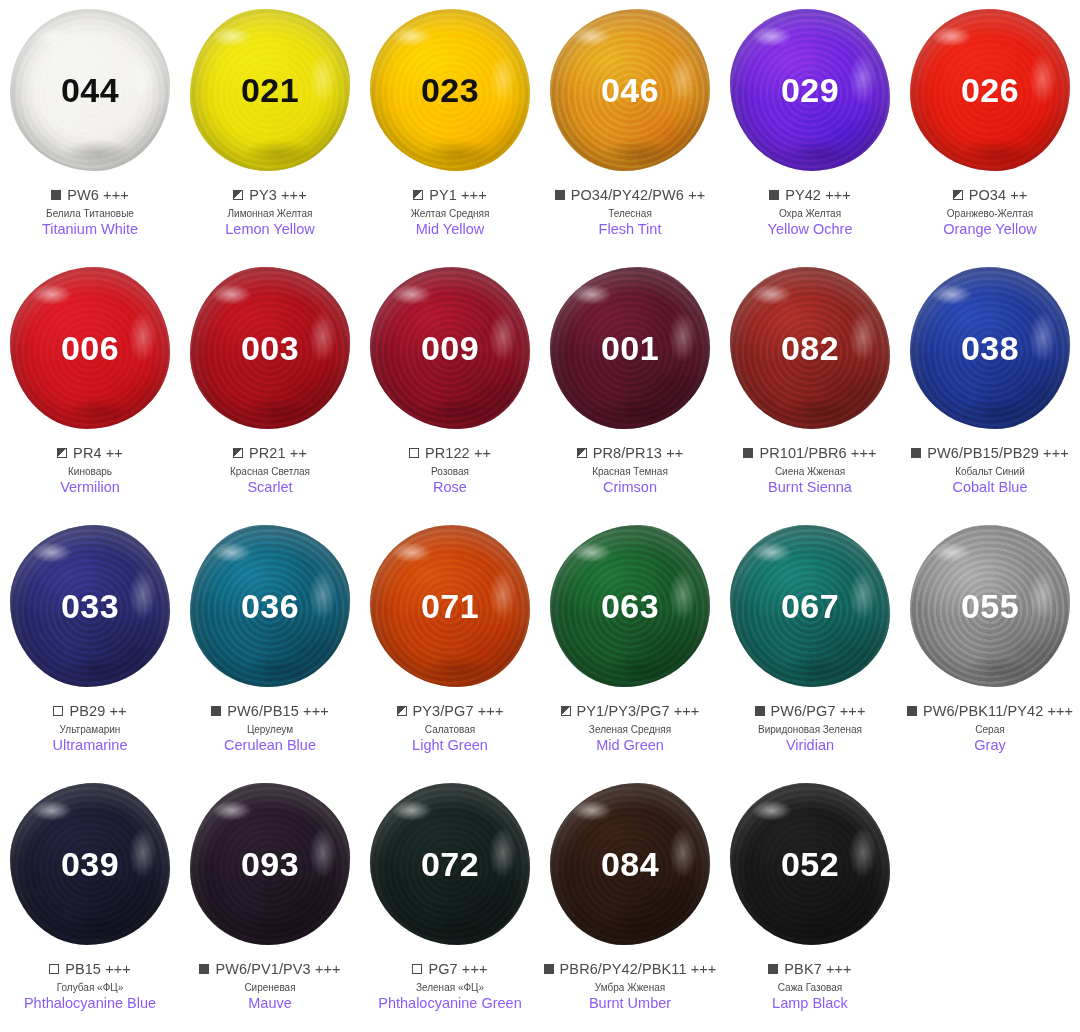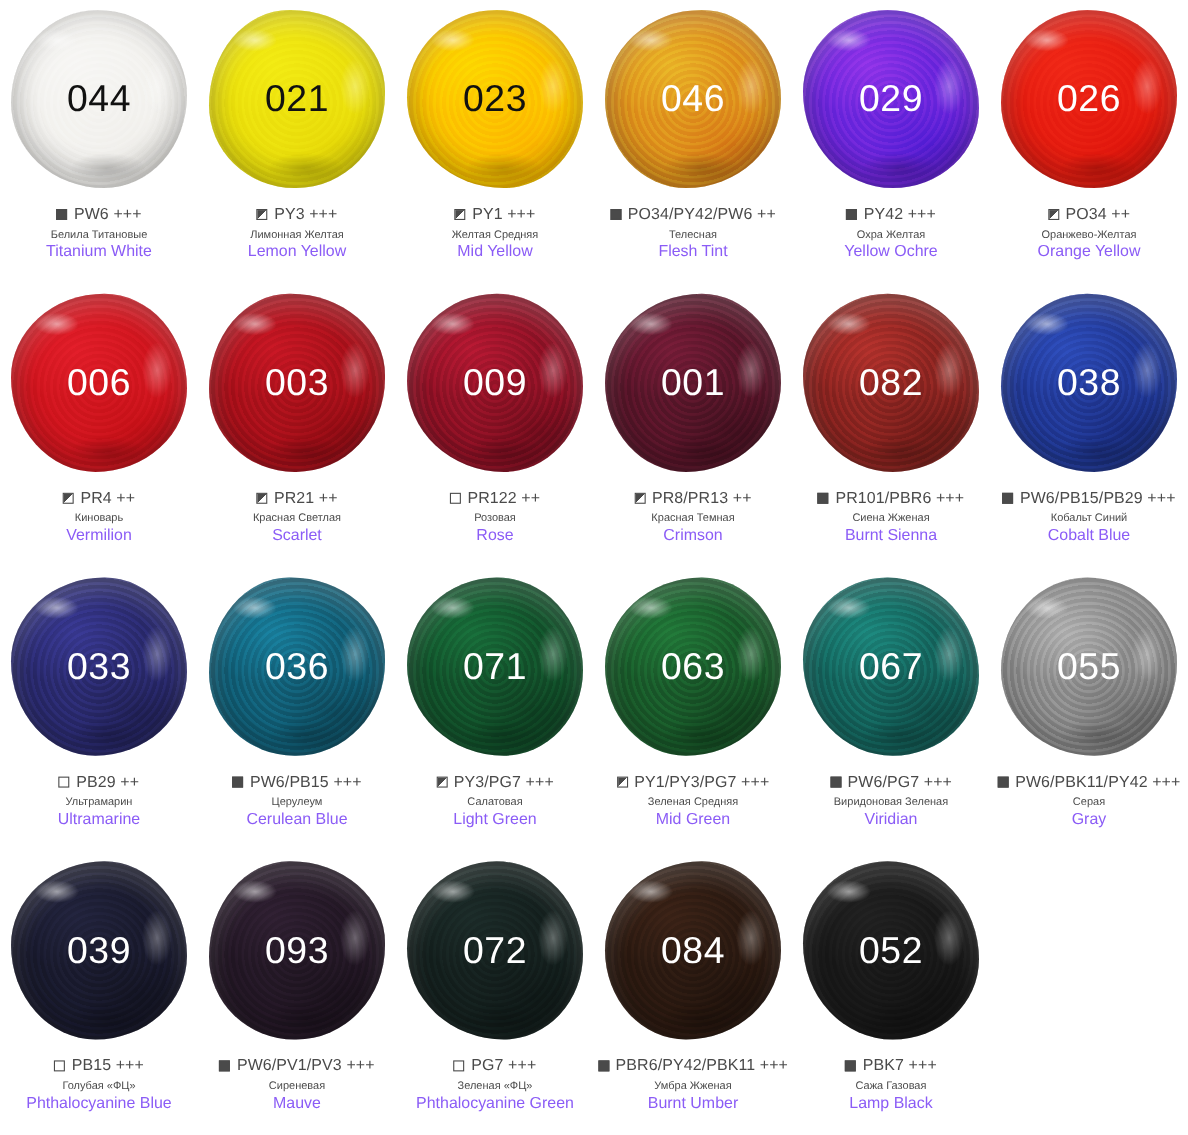--- a/index.html
+++ b/index.html
@@ -82,21 +82,21 @@
   .blob.b2{border-radius:53% 47% 52% 48% / 47% 53% 47% 53%;}
   .blob.b3{border-radius:46% 54% 51% 49% / 54% 46% 53% 47%;}
   .blob.b4{border-radius:51% 49% 45% 55% / 49% 52% 48% 51%;}
   .blob.b5{border-radius:55% 45% 54% 46% / 50% 50% 50% 50%;}
   .blob.b6{border-radius:48% 52% 49% 51% / 46% 55% 45% 54%;}
 
   .blob-num{
     position:relative;
     z-index:5;
     font-size:34px;
-    font-weight:400;
+    font-weight:700;
     letter-spacing:0.5px;
     line-height:1;
     font-family:"Liberation Sans","DejaVu Sans",sans-serif;
   }
   .num-dark{color:#111111;}
   .num-light{color:#ffffff;}
 
   
   .label{
     width:180px;
@@ -352,21 +352,21 @@
           <div class="pig-line">
             <span class="op-box opaque"></span>
             <span class="pig-code">PW6/PB15 +++</span>
           </div>
           <div class="name-ru">Церулеум</div>
           <div class="name-en">Cerulean Blue</div>
         </div>
       </div>
       <div class="cell">
         <div class="swatch-wrap">
-          <div class="blob b4" style="background: #14532d;">
+          <div class="blob b4" style="background: #c2410c;">
             <div class="blob-num num-light">071</div>
           </div>
         </div>
         <div class="label">
           <div class="pig-line">
             <span class="op-box semi"></span>
             <span class="pig-code">PY3/PG7 +++</span>
           </div>
           <div class="name-ru">Салатовая</div>
           <div class="name-en">Light Green</div>

